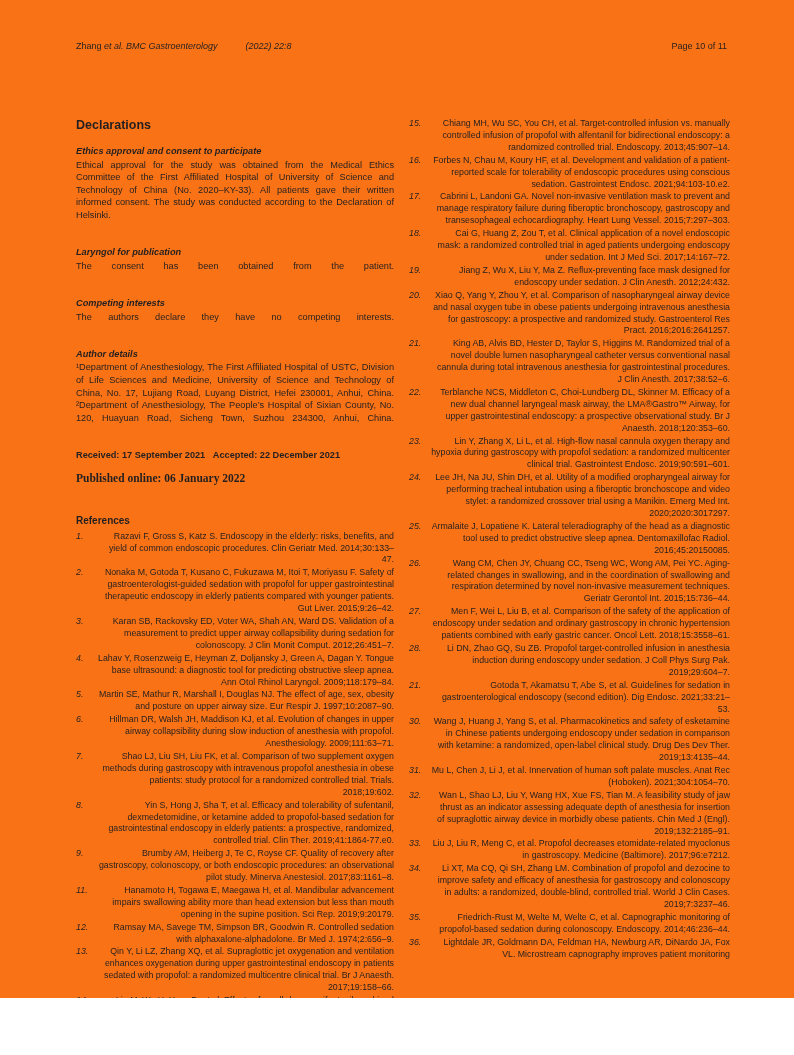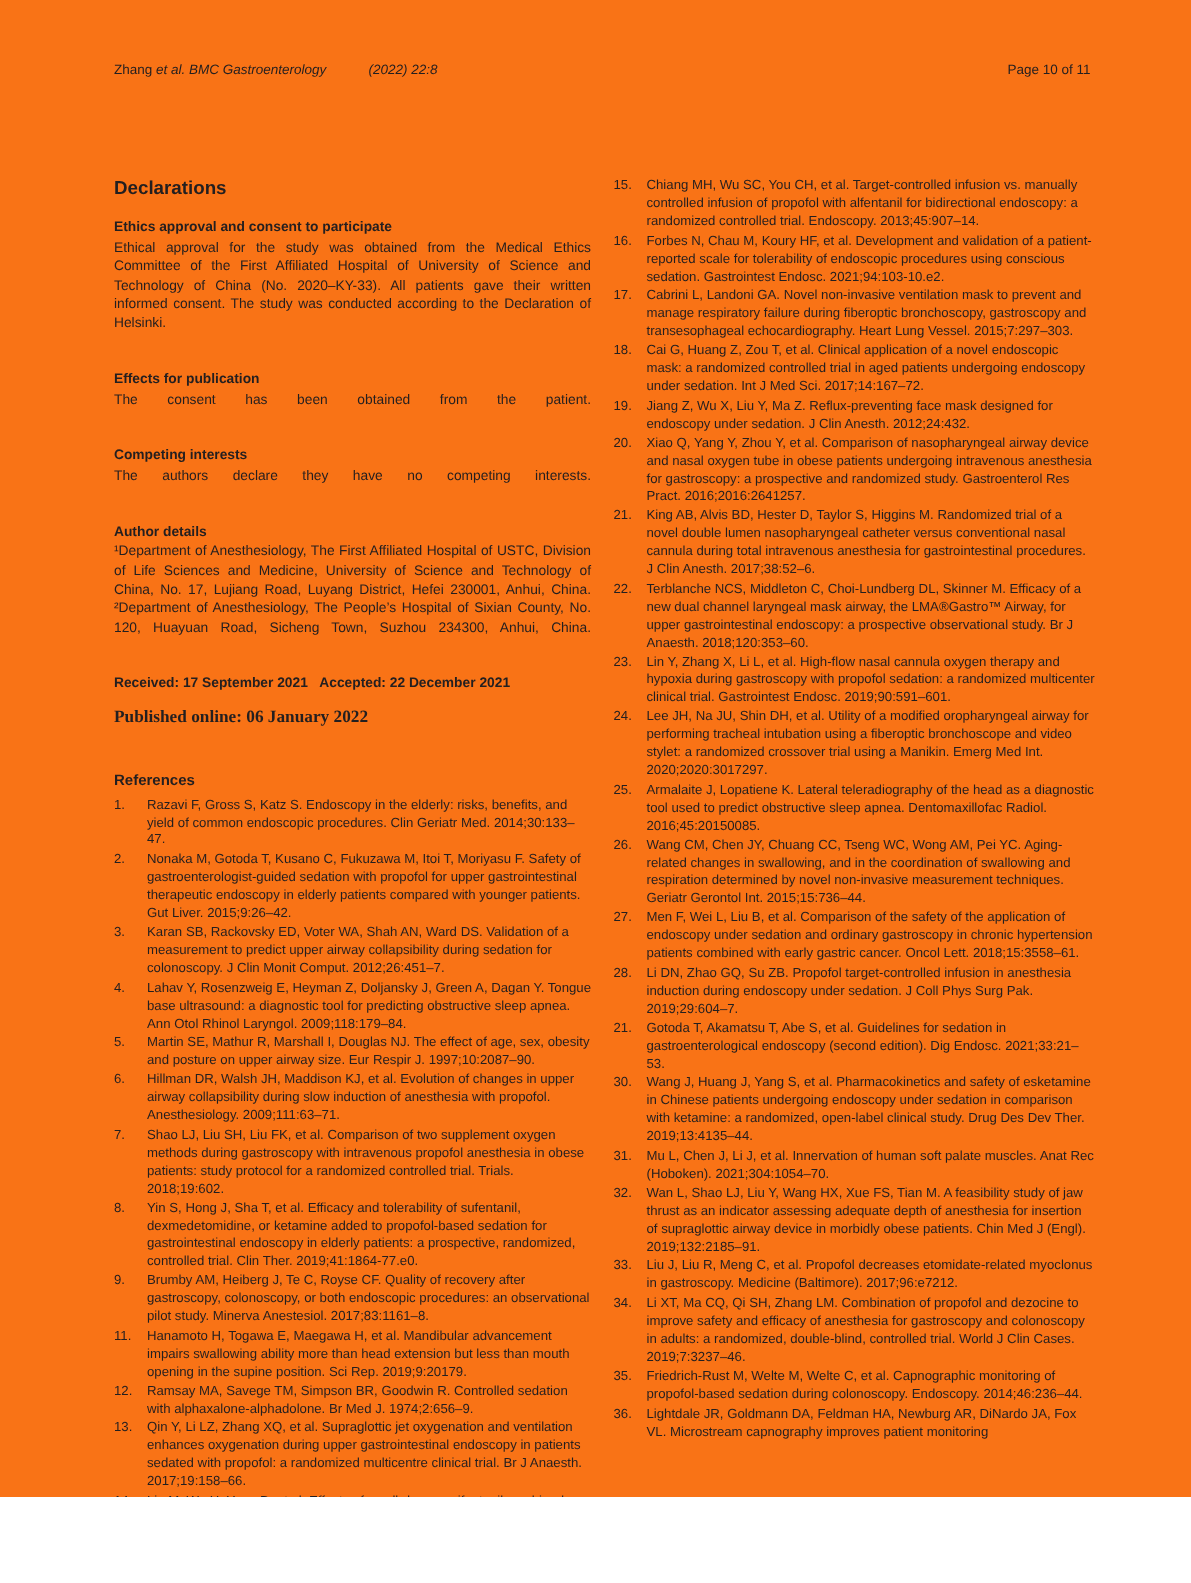--- a/index.html
+++ b/index.html
@@ -19,35 +19,35 @@
   .rh-left .ital { font-style:italic; }
   .rh-issue { font-style:italic; margin-left:28px; }
 
   .col { position:absolute; top:118px; }
   .col-left  { left:76px;  width:318px; }
   .col-right { left:409px; width:321px; }
 
   .decl-title { font-size:12.5px; font-weight:bold; margin:0 0 13px 0; line-height:14px; }
 
   .sec { margin:0 0 12px 0; }
-  .sec-h { font-size:9.2px; font-weight:bold; margin:0 0 1px 0; line-height:12.6px; }
+  .sec-h { font-size:9.2px; font-weight:bold; margin:0 0 1px 0; line-height:12.6px;font-style:italic; }
   .sec-b { font-size:9.2px; margin:0; line-height:12.6px; text-align:justify; }
   .sec-b:after { content:""; display:inline-block; width:100%; }
 
   .received { font-size:9.2px; font-weight:bold; margin-top:10px; line-height:12.6px; }
   .published {
     font-family:Liberation Serif, serif;
     font-size:11.5px; font-weight:bold; line-height:14px; margin-top:1px;
   }
 
   .refs-title { font-size:10px; font-weight:bold; margin:30px 0 4px 0; line-height:12px; }
 
   .ref { display:flex; margin-bottom:1px; font-size:8.8px; line-height:11.9px; }
-  .ref-num  { flex:0 0 22px; }
-  .ref-text { flex:1; text-align:left; }
+  .ref-num  { flex:0 0 22px;font-style:italic; }
+  .ref-text { flex:1; text-align:right; }
 </style>
 </head>
 <body>
 
 <div class="page">
 
   <div class="running-head">
     <div class="rh-left">
       <span>Zhang</span><span class="ital"> et al. BMC Gastroenterology</span><span class="rh-issue">(2022) 22:8</span>
     </div>
@@ -56,21 +56,21 @@
 
   <div class="col col-left">
     <h1 class="decl-title">Declarations</h1>
 
     <div class="sec">
       <p class="sec-h">Ethics approval and consent to participate</p>
       <p class="sec-b">Ethical approval for the study was obtained from the Medical Ethics Committee of the First Affiliated Hospital of University of Science and Technology of China (No. 2020–KY-33). All patients gave their written informed consent. The study was conducted according to the Declaration of Helsinki.</p>
     </div>
 
     <div class="sec">
-      <p class="sec-h">Effects for publication</p>
+      <p class="sec-h">Laryngol for publication</p>
       <p class="sec-b">The consent has been obtained from the patient.</p>
     </div>
 
     <div class="sec">
       <p class="sec-h">Competing interests</p>
       <p class="sec-b">The authors declare they have no competing interests.</p>
     </div>
 
     <div class="sec">
       <p class="sec-h">Author details</p>

